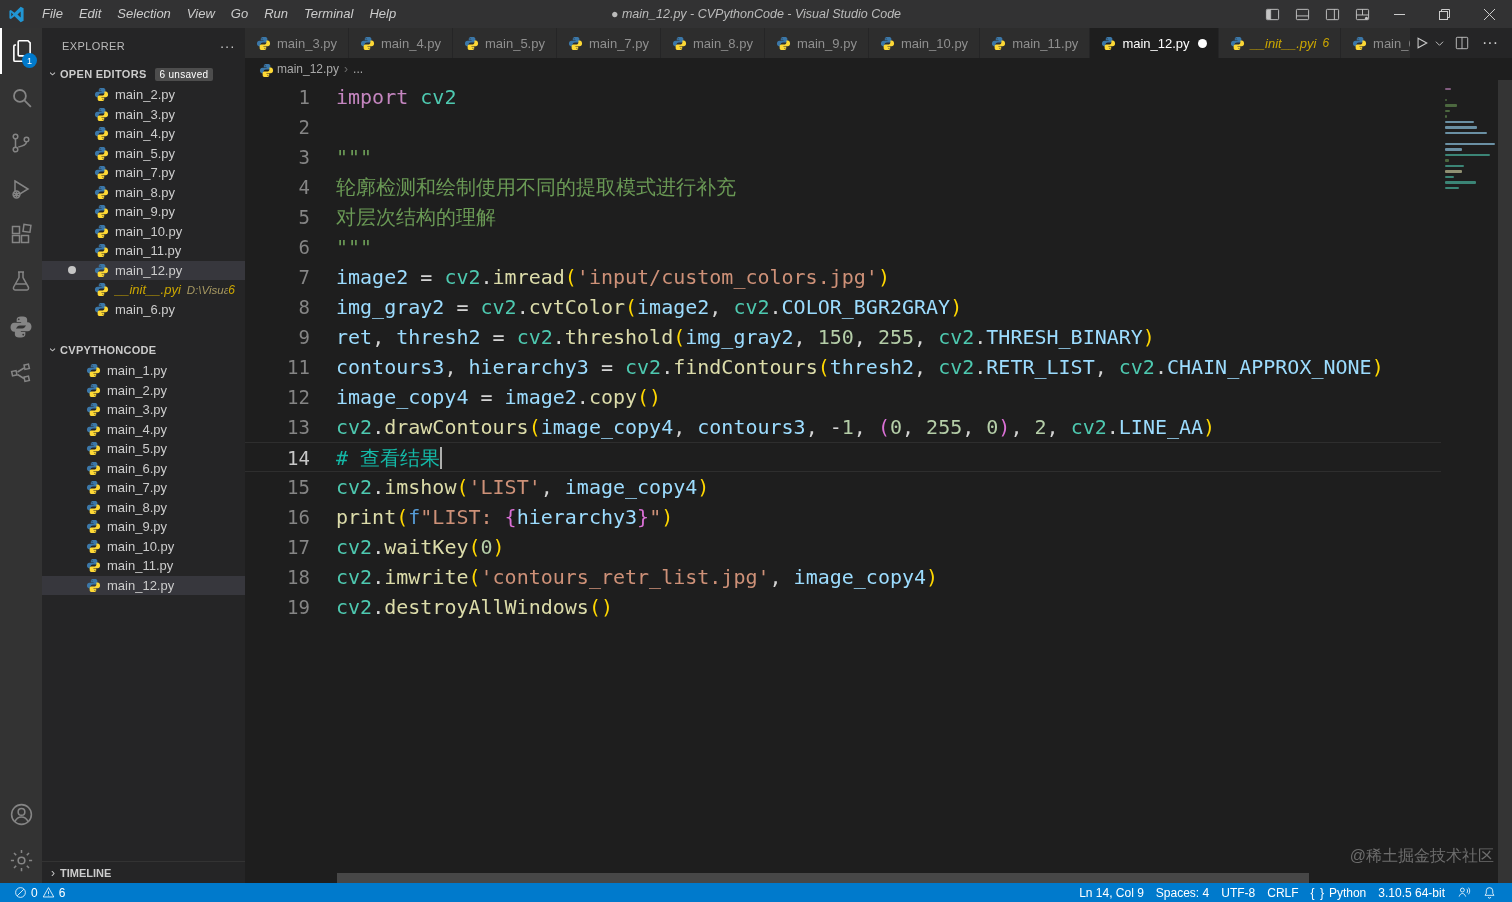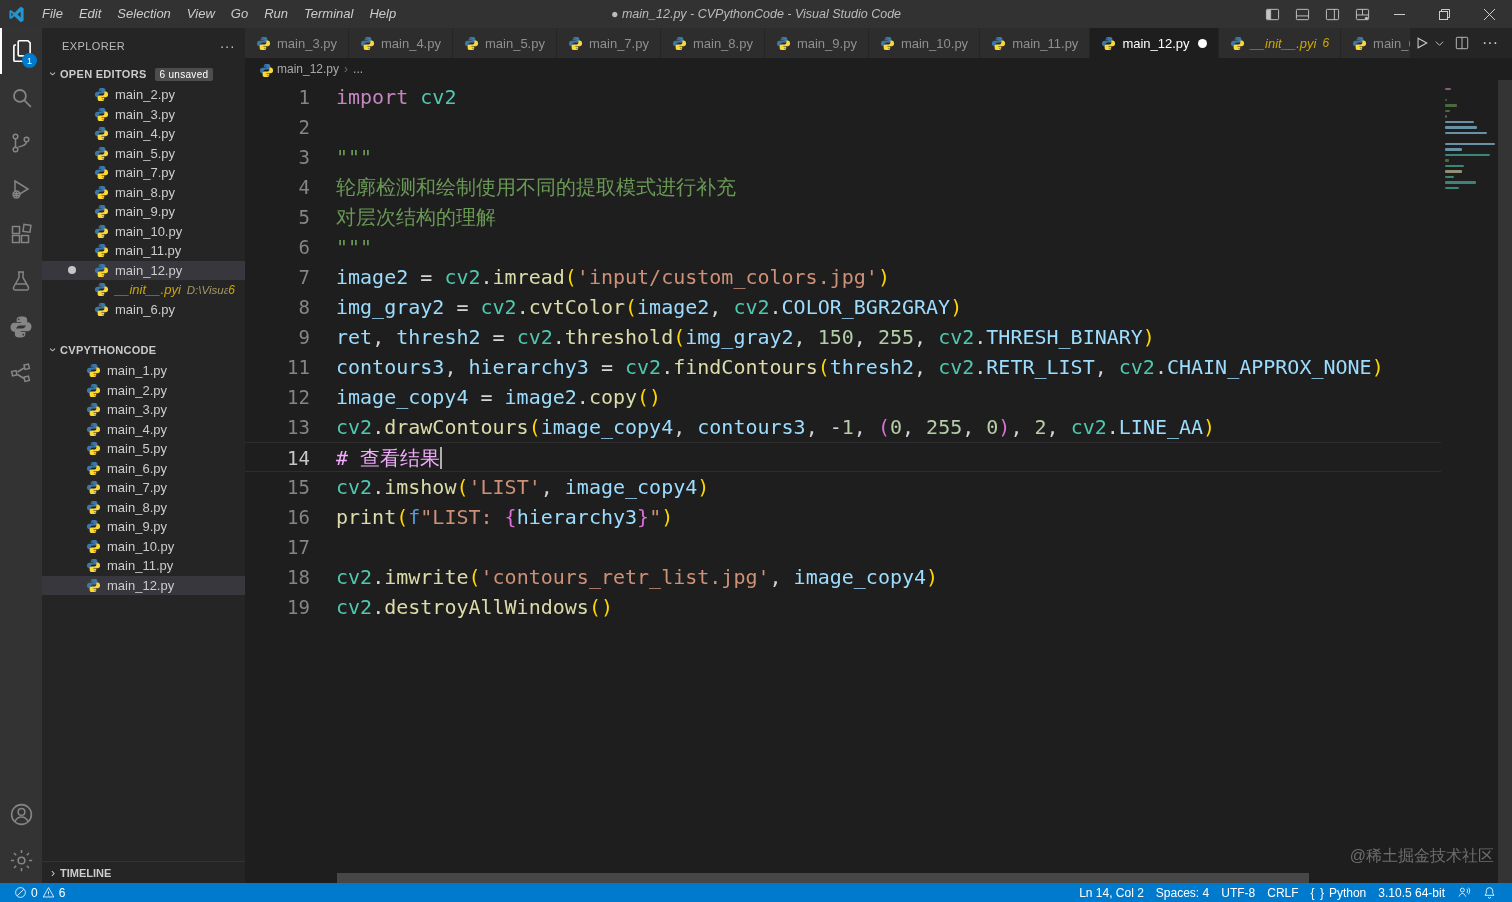--- a/index.html
+++ b/index.html
@@ -622,24 +622,24 @@
           <div class="code-line"><span class="ln">3</span><span class="lc"><span style="color: rgb(106, 153, 85);">"""</span></span></div>
           <div class="code-line"><span class="ln">4</span><span class="lc"><span style="color: rgb(106, 153, 85);">轮廓检测和绘制使用不同的提取模式进行补充</span></span></div>
           <div class="code-line"><span class="ln">5</span><span class="lc"><span style="color: rgb(106, 153, 85); text-align: right;">对层次结构的理解</span></span></div>
           <div class="code-line"><span class="ln">6</span><span class="lc"><span style="color: rgb(106, 153, 85);">"""</span></span></div>
           <div class="code-line"><span class="ln">7</span><span class="lc"><span style="color: rgb(156, 220, 254);">image2</span><span style="color: rgb(212, 212, 212);"> = </span><span style="color: rgb(78, 201, 176);">cv2</span><span style="color: rgb(212, 212, 212);">.</span><span style="color: rgb(220, 220, 170);">imread</span><span style="color: rgb(255, 215, 0);">(</span><span style="color: rgb(206, 145, 120);">'input/custom_colors.jpg'</span><span style="color: rgb(255, 215, 0);">)</span></span></div>
           <div class="code-line"><span class="ln">8</span><span class="lc"><span style="color: rgb(156, 220, 254);">img_gray2</span><span style="color: rgb(212, 212, 212);"> = </span><span style="color: rgb(78, 201, 176);">cv2</span><span style="color: rgb(212, 212, 212);">.</span><span style="color: rgb(220, 220, 170);">cvtColor</span><span style="color: rgb(255, 215, 0);">(</span><span style="color: rgb(156, 220, 254);">image2</span><span style="color: rgb(212, 212, 212);">, </span><span style="color: rgb(78, 201, 176);">cv2</span><span style="color: rgb(212, 212, 212);">.</span><span style="color: rgb(156, 220, 254);">COLOR_BGR2GRAY</span><span style="color: rgb(255, 215, 0);">)</span></span></div>
           <div class="code-line"><span class="ln">9</span><span class="lc"><span style="color: rgb(156, 220, 254);">ret</span><span style="color: rgb(212, 212, 212);">, </span><span style="color: rgb(156, 220, 254);">thresh2</span><span style="color: rgb(212, 212, 212);"> = </span><span style="color: rgb(78, 201, 176);">cv2</span><span style="color: rgb(212, 212, 212);">.</span><span style="color: rgb(220, 220, 170);">threshold</span><span style="color: rgb(255, 215, 0);">(</span><span style="color: rgb(156, 220, 254);">img_gray2</span><span style="color: rgb(212, 212, 212);">, </span><span style="color: rgb(181, 206, 168);">150</span><span style="color: rgb(212, 212, 212);">, </span><span style="color: rgb(181, 206, 168);">255</span><span style="color: rgb(212, 212, 212);">, </span><span style="color: rgb(78, 201, 176);">cv2</span><span style="color: rgb(212, 212, 212);">.</span><span style="color: rgb(156, 220, 254);">THRESH_BINARY</span><span style="color: rgb(255, 215, 0);">)</span></span></div>
           <div class="code-line"><span class="ln">11</span><span class="lc"><span style="color: rgb(156, 220, 254);">contours3</span><span style="color: rgb(212, 212, 212);">, </span><span style="color: rgb(156, 220, 254);">hierarchy3</span><span style="color: rgb(212, 212, 212);"> = </span><span style="color: rgb(78, 201, 176);">cv2</span><span style="color: rgb(212, 212, 212);">.</span><span style="color: rgb(220, 220, 170);">findContours</span><span style="color: rgb(255, 215, 0);">(</span><span style="color: rgb(156, 220, 254);">thresh2</span><span style="color: rgb(212, 212, 212);">, </span><span style="color: rgb(78, 201, 176);">cv2</span><span style="color: rgb(212, 212, 212);">.</span><span style="color: rgb(156, 220, 254);">RETR_LIST</span><span style="color: rgb(212, 212, 212);">, </span><span style="color: rgb(78, 201, 176);">cv2</span><span style="color: rgb(212, 212, 212);">.</span><span style="color: rgb(156, 220, 254);">CHAIN_APPROX_NONE</span><span style="color: rgb(255, 215, 0);">)</span></span></div>
           <div class="code-line"><span class="ln">12</span><span class="lc"><span style="color: rgb(156, 220, 254);">image_copy4</span><span style="color: rgb(212, 212, 212);"> = </span><span style="color: rgb(156, 220, 254);">image2</span><span style="color: rgb(212, 212, 212);">.</span><span style="color: rgb(220, 220, 170);">copy</span><span style="color: rgb(255, 215, 0);">()</span></span></div>
           <div class="code-line"><span class="ln">13</span><span class="lc"><span style="color: rgb(78, 201, 176);">cv2</span><span style="color: rgb(212, 212, 212);">.</span><span style="color: rgb(220, 220, 170);">drawContours</span><span style="color: rgb(255, 215, 0);">(</span><span style="color: rgb(156, 220, 254);">image_copy4</span><span style="color: rgb(212, 212, 212);">, </span><span style="color: rgb(156, 220, 254);">contours3</span><span style="color: rgb(212, 212, 212);">, -</span><span style="color: rgb(181, 206, 168);">1</span><span style="color: rgb(212, 212, 212);">, </span><span style="color: rgb(218, 112, 214);">(</span><span style="color: rgb(181, 206, 168);">0</span><span style="color: rgb(212, 212, 212);">, </span><span style="color: rgb(181, 206, 168);">255</span><span style="color: rgb(212, 212, 212);">, </span><span style="color: rgb(181, 206, 168);">0</span><span style="color: rgb(218, 112, 214);">)</span><span style="color: rgb(212, 212, 212);">, </span><span style="color: rgb(181, 206, 168);">2</span><span style="color: rgb(212, 212, 212);">, </span><span style="color: rgb(78, 201, 176);">cv2</span><span style="color: rgb(212, 212, 212);">.</span><span style="color: rgb(156, 220, 254);">LINE_AA</span><span style="color: rgb(255, 215, 0);">)</span></span></div>
-          <div class="code-line active"><span class="ln">14</span><span class="lc"><span style="color: #f0abfc;"># 查看结果</span><span class="cursor"></span></span></div>
+          <div class="code-line active"><span class="ln">14</span><span class="lc"><span style="color: #14b8a6;"># 查看结果</span><span class="cursor"></span></span></div>
           <div class="code-line"><span class="ln">15</span><span class="lc"><span style="color: rgb(78, 201, 176);">cv2</span><span style="color: rgb(212, 212, 212);">.</span><span style="color: rgb(220, 220, 170);">imshow</span><span style="color: rgb(255, 215, 0);">(</span><span style="color: rgb(206, 145, 120);">'LIST'</span><span style="color: rgb(212, 212, 212);">, </span><span style="color: rgb(156, 220, 254);">image_copy4</span><span style="color: rgb(255, 215, 0);">)</span></span></div>
           <div class="code-line"><span class="ln">16</span><span class="lc"><span style="color: rgb(220, 220, 170);">print</span><span style="color: rgb(255, 215, 0);">(</span><span style="color: rgb(86, 156, 214);">f</span><span style="color: rgb(206, 145, 120);">"LIST: </span><span style="color: rgb(218, 112, 214);">{</span><span style="color: rgb(156, 220, 254);">hierarchy3</span><span style="color: rgb(218, 112, 214);">}</span><span style="color: rgb(206, 145, 120);">"</span><span style="color: rgb(255, 215, 0);">)</span></span></div>
-          <div class="code-line"><span class="ln">17</span></div>
+          <div class="code-line"><span class="ln">17</span><span class="lc"><span style="color: rgb(78, 201, 176);">cv2</span><span style="color: rgb(212, 212, 212);">.</span><span style="color: rgb(220, 220, 170);">waitKey</span><span style="color: rgb(255, 215, 0);">(</span><span style="color: rgb(181, 206, 168);">0</span><span style="color: rgb(255, 215, 0);">)</span></span></div>
           <div class="code-line"><span class="ln">18</span><span class="lc"><span style="color: rgb(78, 201, 176);">cv2</span><span style="color: rgb(212, 212, 212);">.</span><span style="color: rgb(220, 220, 170);">imwrite</span><span style="color: rgb(255, 215, 0);">(</span><span style="color: rgb(206, 145, 120);">'contours_retr_list.jpg'</span><span style="color: rgb(212, 212, 212);">, </span><span style="color: rgb(156, 220, 254);">image_copy4</span><span style="color: rgb(255, 215, 0);">)</span></span></div>
           <div class="code-line"><span class="ln">19</span><span class="lc"><span style="color: rgb(78, 201, 176);">cv2</span><span style="color: rgb(212, 212, 212);">.</span><span style="color: rgb(220, 220, 170);">destroyAllWindows</span><span style="color: rgb(255, 215, 0);">()</span></span></div>
         </div>
       <div class="minimap">
           <div class="mm-content" id="mm">
             <div class="mm-line">
               <div class="mm-bar" style="width: 6.2px; background: rgb(197, 134, 192);"></div>
             </div>
             <div class="mm-line"></div>
             <div class="mm-line">
@@ -713,21 +713,21 @@
     <span>0</span>
     <span class="sb-ic">
         <svg width="13" height="13" viewBox="0 0 16 16" fill="none" stroke="currentColor">
           <path d="M8 2L14.5 13.5H1.5z"></path>
           <path d="M8 6.5v3.5M8 11.8v.7"></path>
         </svg>
       </span>
     <span>6</span>
   </span>
   <div class="sb-right">
-    <span class="sb-item">Ln 14, Col 2</span>
+    <span class="sb-item">Ln 14, Col 9</span>
     <span class="sb-item">Spaces: 4</span>
     <span class="sb-item">UTF-8</span>
     <span class="sb-item">CRLF</span>
     <span class="sb-item">
       <span style="letter-spacing:1px">{ }</span>
       <span>Python</span>
     </span>
     <span class="sb-item">3.10.5 64-bit</span>
     <span class="sb-item">
         <svg width="14" height="13" viewBox="0 0 16 16" fill="none" stroke="currentColor">

